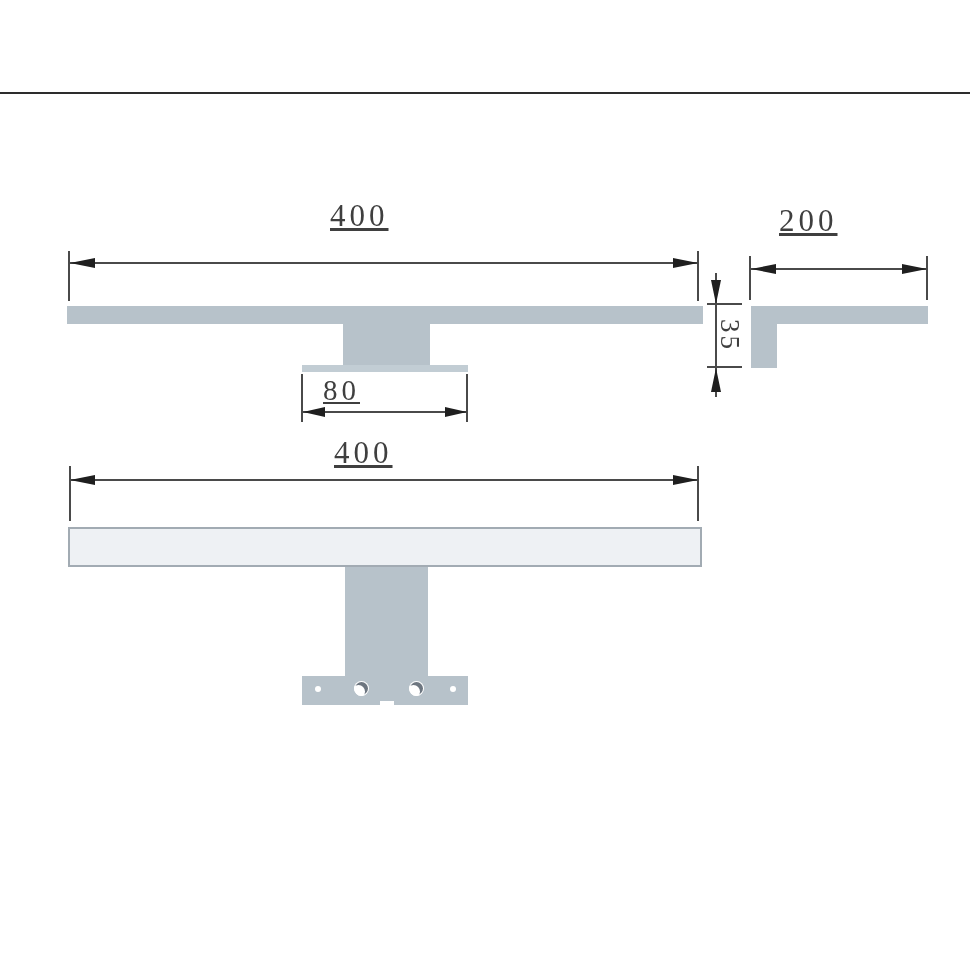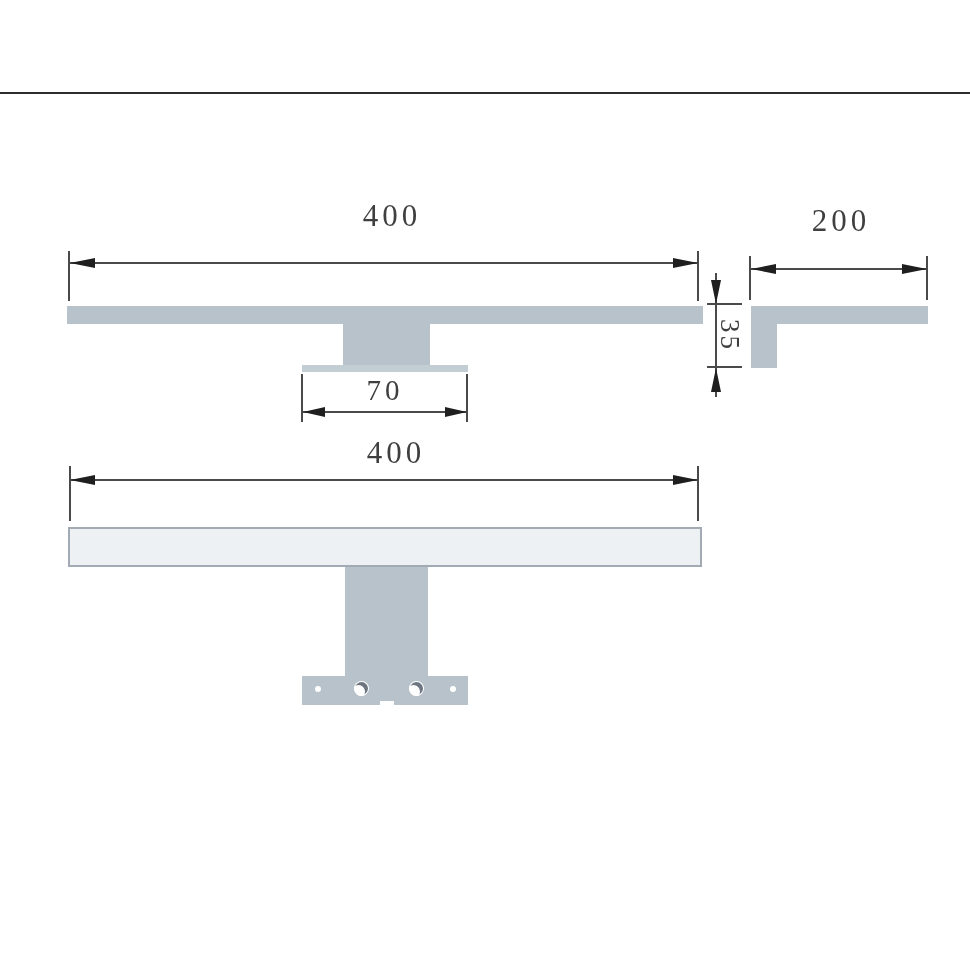--- a/index.html
+++ b/index.html
@@ -30,22 +30,23 @@
   .arr-left {border-top:5px solid transparent;border-bottom:5px solid transparent;border-right:25px solid var(--arrow,#1f1f1f);}
   .arr-right{border-top:5px solid transparent;border-bottom:5px solid transparent;border-left:25px solid var(--arrow,#1f1f1f);}
   .arr-down {border-left:5px solid transparent;border-right:5px solid transparent;border-top:24px solid var(--arrow,#1f1f1f);}
   .arr-up   {border-left:5px solid transparent;border-right:5px solid transparent;border-bottom:24px solid var(--arrow,#1f1f1f);}
   .arr-sm-left {border-top:5px solid transparent;border-bottom:5px solid transparent;border-right:22px solid var(--arrow,#1f1f1f);}
   .arr-sm-right{border-top:5px solid transparent;border-bottom:5px solid transparent;border-left:22px solid var(--arrow,#1f1f1f);}
   
   .dim-label{
     color:var(--text,#3f3f3f);
     font-size:31px;line-height:34px;
-    text-align:center;
+    text-align:left;
     letter-spacing:4px;
+    text-decoration:underline;
   }
   .dim-label-sm{font-size:29px;line-height:32px;}
   .dim-label-vert{
     color:var(--text,#3f3f3f);
     font-size:27px;line-height:26px;
     writing-mode:vertical-rl;
     letter-spacing:3px;
   }
   
   .hole-dot{background:#fff;border-radius:50%;}
@@ -98,21 +99,21 @@
     <div class="abs arr arr-up" style="left:711px;top:368px;"></div>
     <div class="abs dim-label-vert" style="left:717px;top:319px;">35</div>
   </div>
 
   <div>
     <div class="abs vline" style="left:301px;top:374px;height:48px;"></div>
     <div class="abs vline" style="left:466px;top:374px;height:48px;"></div>
     <div class="abs hline" style="left:303px;top:411px;width:164px;"></div>
     <div class="abs arr arr-sm-left" style="left:303px;top:407px;"></div>
     <div class="abs arr arr-sm-right" style="left:445px;top:407px;"></div>
-    <div class="abs dim-label dim-label-sm" style="left:323px;top:374px;width:124px;">70</div>
+    <div class="abs dim-label dim-label-sm" style="left:323px;top:374px;width:124px;">80</div>
   </div>
 
   <div>
     <div class="abs vline" style="left:69px;top:466px;height:55px;"></div>
     <div class="abs vline" style="left:697px;top:466px;height:55px;"></div>
     <div class="abs hline" style="left:70px;top:479px;width:628px;"></div>
     <div class="abs arr arr-left" style="left:70px;top:475px;"></div>
     <div class="abs arr arr-right" style="left:673px;top:475px;"></div>
     <div class="abs dim-label" style="left:334px;top:436px;width:124px;">400</div>
   </div>

